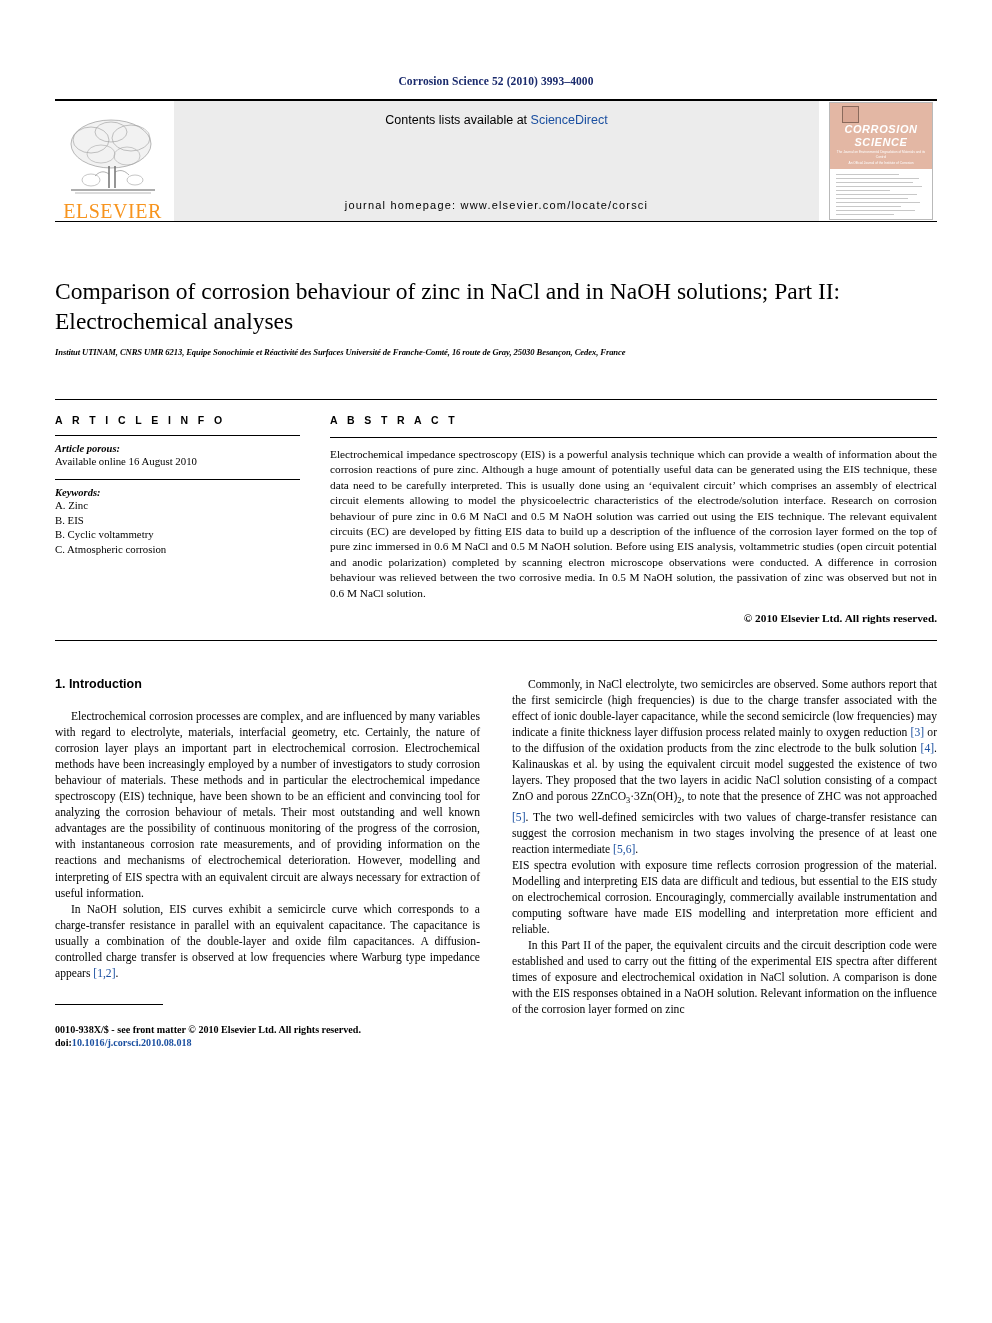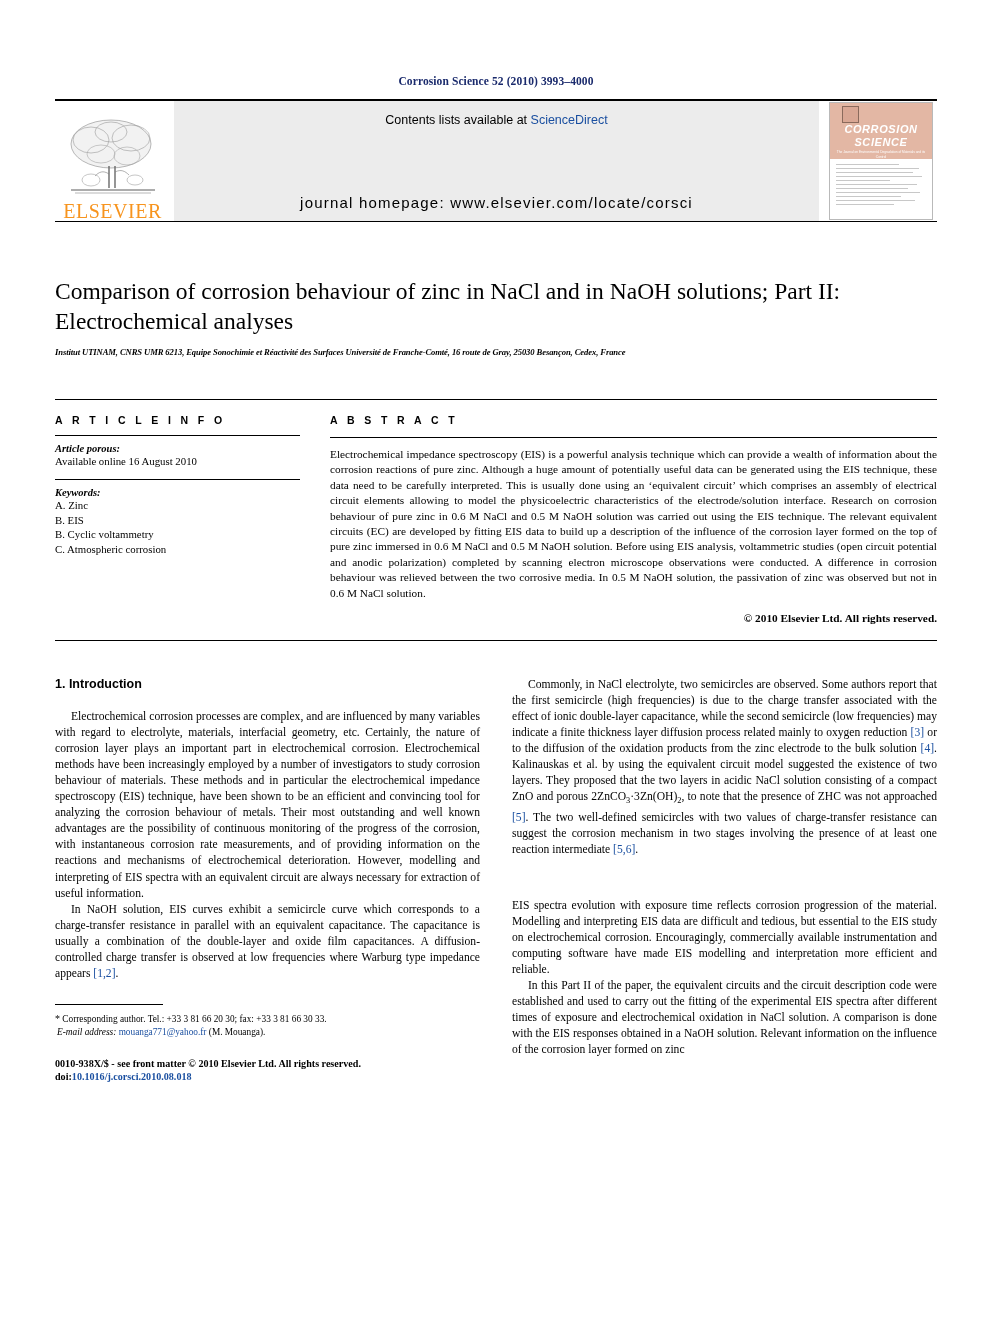--- a/index.html
+++ b/index.html
@@ -85,42 +85,42 @@
   }
   .journal-name {
     font-family: "Liberation Serif", serif;
     font-size: 31px;
     color: #000;
     line-height: 1;
     margin: 3px 0 0 0;
   }
   .homepage-line {
     font-family: "Liberation Sans", sans-serif;
-    font-size: 15px;
+    font-size: 11px;
     letter-spacing: 1.2px;
     color: #000;
   }
   .banner-cover {
     width: 112px;
     flex: 0 0 112px;
     display: flex;
     align-items: center;
     justify-content: center;
   }
   .cover {
     width: 104px;
     height: 118px;
     border: 1px solid #b9b9b9;
     background: #ffffff;
     box-sizing: border-box;
     position: relative;
     overflow: hidden;
   }
   .cover-top {
-    height: 56px;
+    height: 66px;
     background: #e3b7a4;
     position: relative;
     padding: 3px 4px 0 4px;
     box-sizing: border-box;
   }
   .cover-elsevier-box {
     width: 15px; height: 15px;
     border: 0.8px solid #8a6a5c;
     background: #d9a794;
     margin-left: 8px;
@@ -240,21 +240,21 @@
     margin-bottom: 18px;
   }
   .para {
     font-size: 11.6px;
     line-height: 16.05px;
     text-align: justify;
     text-indent: 16px;
     font-family: "Liberation Serif", serif;
     margin: 0;
   }
-  .para.noindent { text-indent: 0; margin-top: 40px; }
+  .para.noindent { text-indent: 0; }
   .ref { color: #1a4fa0; }
   .link { color: #1a4fa0; }
 
   
   .foot-rule {
     border-top: 0.9px solid #000;
     width: 108px;
     margin: 22px 0 7px 0;
   }
   .foot {
@@ -369,24 +369,20 @@
   <div class="bottom-rule"></div>
 
   <div class="body-cols">
 
     <div class="bcol">
       <div class="h1">1. Introduction</div>
       <p class="para">Electrochemical corrosion processes are complex, and are influenced by many variables with regard to electrolyte, materials, interfacial geometry, etc. Certainly, the nature of corrosion layer plays an important part in electrochemical corrosion. Electrochemical methods have been increasingly employed by a number of investigators to study corrosion behaviour of materials. These methods and in particular the electrochemical impedance spectroscopy (EIS) technique, have been shown to be an efficient and convincing tool for analyzing the corrosion behaviour of metals. Their most outstanding and well known advantages are the possibility of continuous monitoring of the progress of the corrosion, with instantaneous corrosion rate measurements, and of providing information on the reactions and mechanisms of electrochemical deterioration. However, modelling and interpreting of EIS spectra with an equivalent circuit are always necessary for extraction of useful information.</p>
       <p class="para"><span>In NaOH solution, EIS curves exhibit a semicircle curve which corresponds to a charge-transfer resistance in parallel with an equivalent capacitance. The capacitance is usually a combination of the double-layer and oxide film capacitances. A diffusion-controlled charge transfer is observed at low frequencies where Warburg type impedance appears </span><span class="ref">[1,2]</span><span>.</span></p>
 
       <div class="foot-rule"></div>
-      <div class="foot">
-        <div class="foot-indent"><span class="star">*</span> <span>Corresponding author. Tel.: +33 3 81 66 20 30; fax: +33 3 81 66 30 33.</span></div>
-        <div class="foot-indent" style="padding-left:14px"><span style="font-style:italic">E-mail address:</span> <span class="link">mouanga771@yahoo.fr</span> <span>(M. Mouanga).</span></div>
-      </div>
 
       <div class="imprint">
         <div>0010-938X/$ - see front matter © 2010 Elsevier Ltd. All rights reserved.</div>
         <div><span>doi:</span><span class="link">10.1016/j.corsci.2010.08.018</span></div>
       </div>
     </div>
 
     <div class="bcol">
       <p class="para"><span>Commonly, in NaCl electrolyte, two semicircles are observed. Some authors report that the first semicircle (high frequencies) is due to the charge transfer associated with the effect of ionic double-layer capacitance, while the second semicircle (low frequencies) may indicate a finite thickness layer diffusion process related mainly to oxygen reduction </span><span class="ref">[3]</span><span> or to the diffusion of the oxidation products from the zinc electrode to the bulk solution </span><span class="ref">[4]</span><span>. Kalinauskas et al. by using the equivalent circuit model suggested the existence of two layers. They proposed that the two layers in acidic NaCl solution consisting of a compact ZnO and porous 2ZnCO</span><sub>3</sub><span>·3Zn(OH)</span><sub>2</sub><span>, to note that the presence of ZHC was not approached </span><span class="ref">[5]</span><span>. The two well-defined semicircles with two values of charge-transfer resistance can suggest the corrosion mechanism in two stages involving the presence of at least one reaction intermediate </span><span class="ref">[5,6]</span><span>.</span></p>
       <p class="para noindent">EIS spectra evolution with exposure time reflects corrosion progression of the material. Modelling and interpreting EIS data are difficult and tedious, but essential to the EIS study on electrochemical corrosion. Encouragingly, commercially available instrumentation and computing software have made EIS modelling and interpretation more efficient and reliable.</p>

